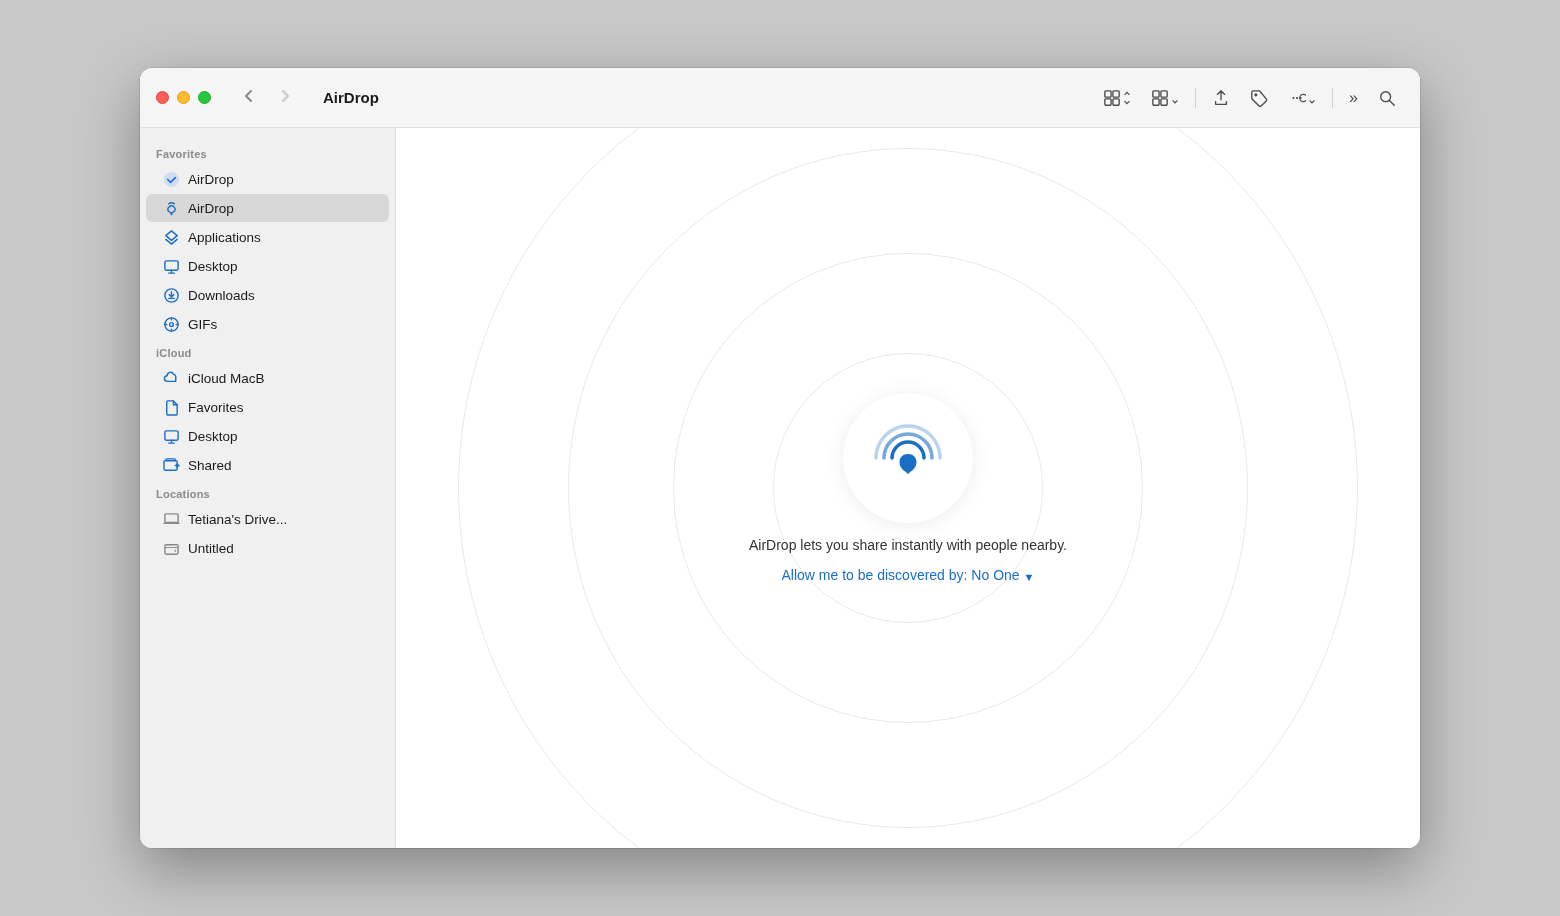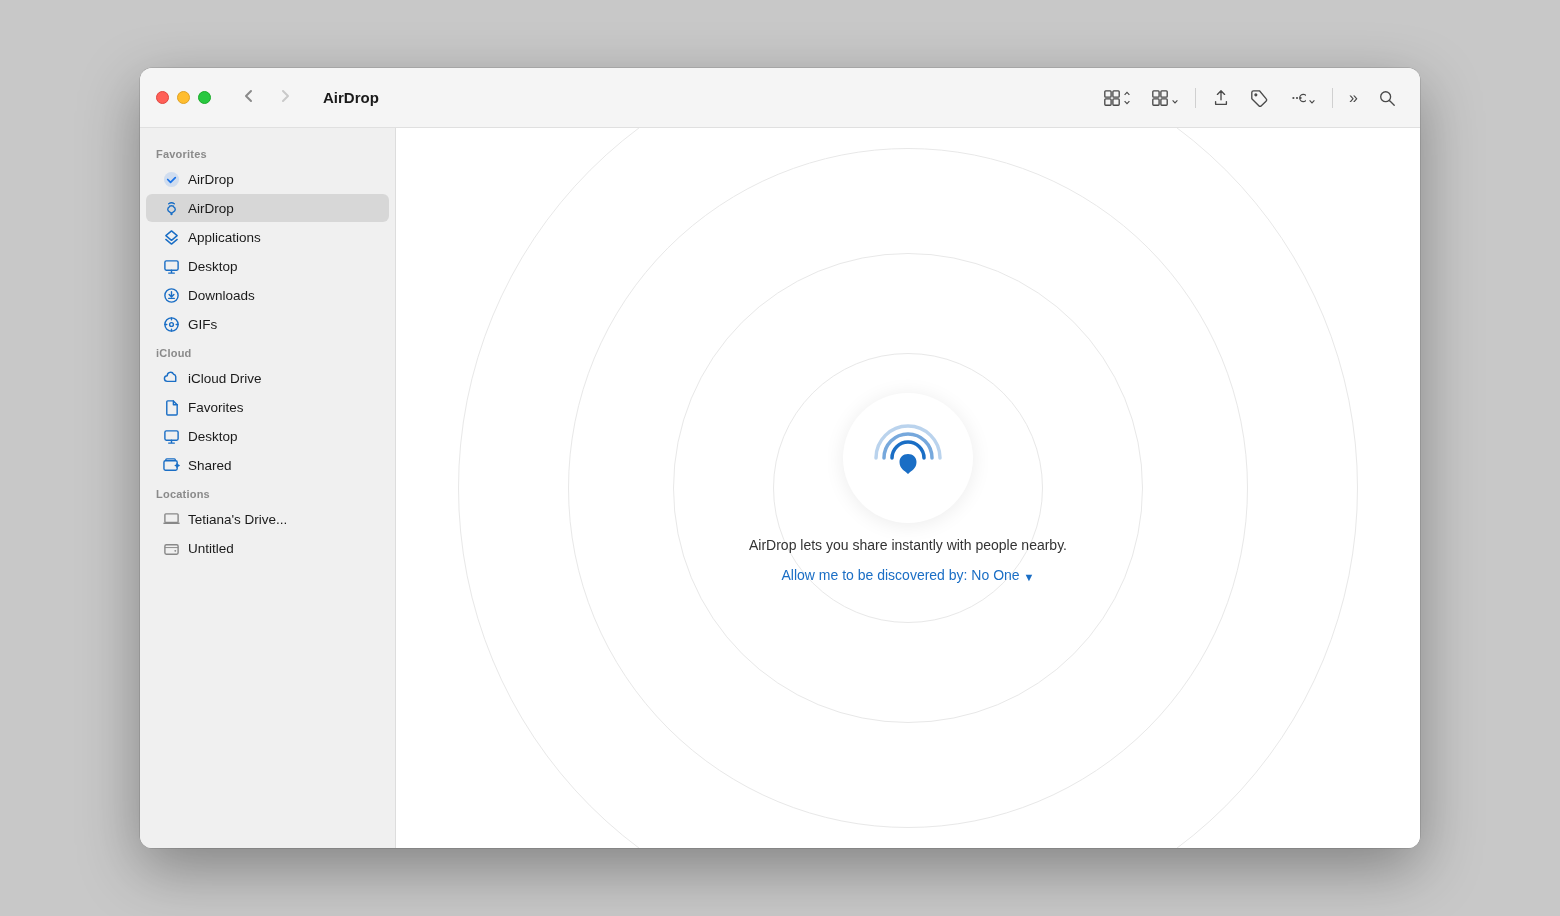--- a/index.html
+++ b/index.html
@@ -410,21 +410,21 @@
       </div>
 
       <div class="sidebar-section-label">iCloud</div>
 
       <div class="sidebar-item">
         <div class="sidebar-icon">
           <svg viewBox="0 0 18 18" fill="none">
             <path d="M13.5 12H4.5A3 3 0 014.5 6a3.5 3.5 0 016.7-1.5A3 3 0 0113.5 7v5z" stroke="#1a6ec5" stroke-width="1.5" stroke-linejoin="round"></path>
           </svg>
         </div>
-        <span class="sidebar-item-text">iCloud Drive</span>
+        <span class="sidebar-item-text">iCloud MacB</span>
       </div>
 
       <div class="sidebar-item">
         <div class="sidebar-icon">
           <svg viewBox="0 0 18 18" fill="none">
             <path d="M5 2h6l4 4v10a1 1 0 01-1 1H5a1 1 0 01-1-1V3a1 1 0 011-1z" stroke="#1a6ec5" stroke-width="1.5" stroke-linejoin="round"></path>
             <path d="M11 2v4h4" stroke="#1a6ec5" stroke-width="1.5" stroke-linecap="round" stroke-linejoin="round"></path>
           </svg>
         </div>
         <span class="sidebar-item-text">Favorites</span>

